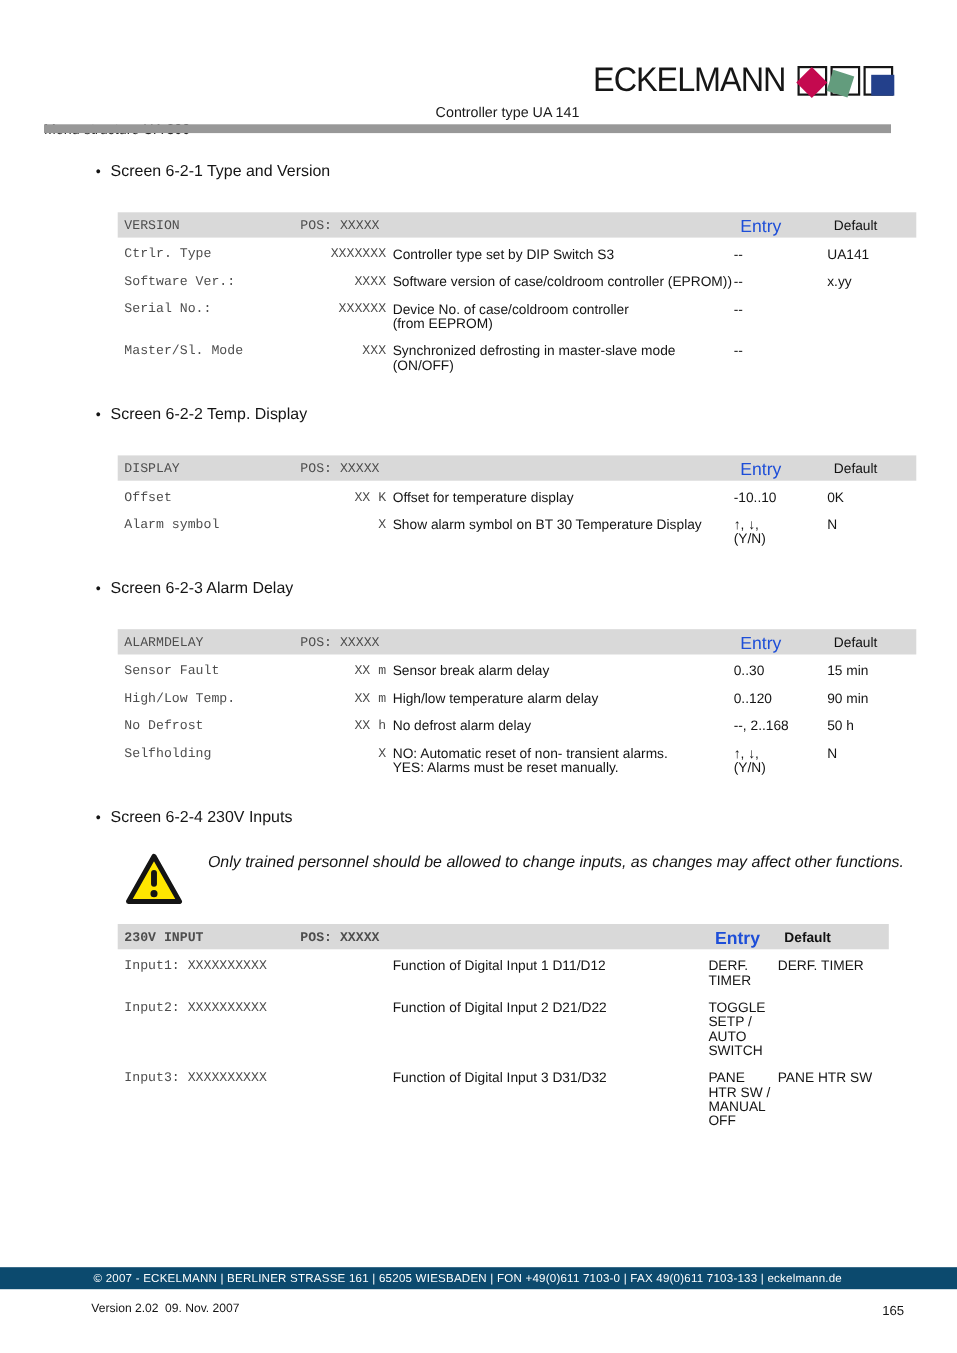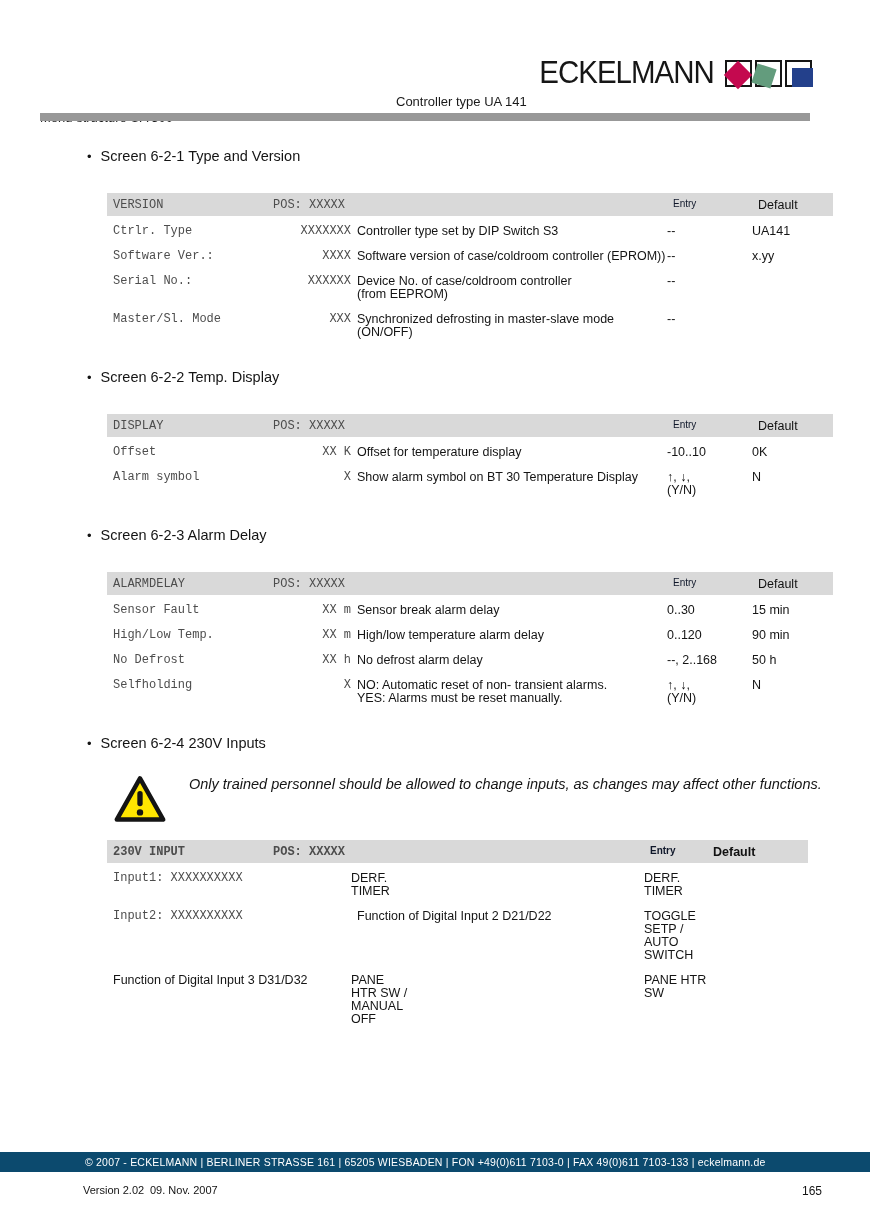--- a/index.html
+++ b/index.html
@@ -37,21 +37,21 @@
   .section-heading::before { content:"•"; margin-right:9px; font-size:13px; }
   
   .dtable { width:726px; margin-left:82px; margin-bottom:30px; }
   .t-head {
     position:relative; height:23px; background:#d9d9d9; margin-bottom:9px; width:726px;
   }
   .dtable--narrow .t-head { width:701px;font-weight:bold; }
   .t-head span { position:absolute; top:5px; }
   .th-title { left:6px; }
   .th-pos { left:166px; }
-  .th-entry { left:566px; font-size:10px; color:#0f172a; }
+  .th-entry { left:566px; font-size:16px; color:#1d4ed8; }
   .th-default { left:651px; font-size:12.5px; color:#111; }
   .dtable--narrow .th-entry { left:543px; }
   .dtable--narrow .th-default { left:606px; }
   .mono { font-family:"Liberation Mono","DejaVu Sans Mono",monospace; font-size:12px; color:#4d4d4d; }
   .t-row {
     display:grid; grid-template-columns:124px 120px 316px 85px 1fr;
     margin-bottom:12px; line-height:13px;
   }
   .dtable--narrow .t-row { grid-template-columns:244px 293px 63px 1fr; }
   .c-name { padding-left:6px; white-space:nowrap; }
@@ -218,33 +218,35 @@
 
     <div class="dtable dtable--narrow">
       <div class="t-head">
         <span class="th-title mono">230V INPUT</span>
         <span class="th-pos mono">POS: XXXXX</span>
         <span class="th-entry">Entry</span>
         <span class="th-default">Default</span>
       </div>
       <div class="t-row">
         <span class="c-name mono">Input1: XXXXXXXXXX</span>
+        <span class="c-desc">Function of Digital Input 1 D11/D12</span>
         <span class="c-entry">DERF.
 TIMER</span>
         <span class="c-default">DERF. TIMER</span>
       </div>
       <div class="t-row">
         <span class="c-name mono">Input2: XXXXXXXXXX</span>
         <span class="c-desc">Function of Digital Input 2 D21/D22</span>
         <span class="c-entry">TOGGLE
 SETP /
 AUTO
 SWITCH</span>
       </div>
       <div class="t-row">
+        <span class="c-name mono">Input3: XXXXXXXXXX</span>
         <span class="c-desc">Function of Digital Input 3 D31/D32</span>
         <span class="c-entry">PANE
 HTR SW /
 MANUAL
 OFF</span>
         <span class="c-default">PANE HTR SW</span>
       </div>
     </div>
 
   </div>

